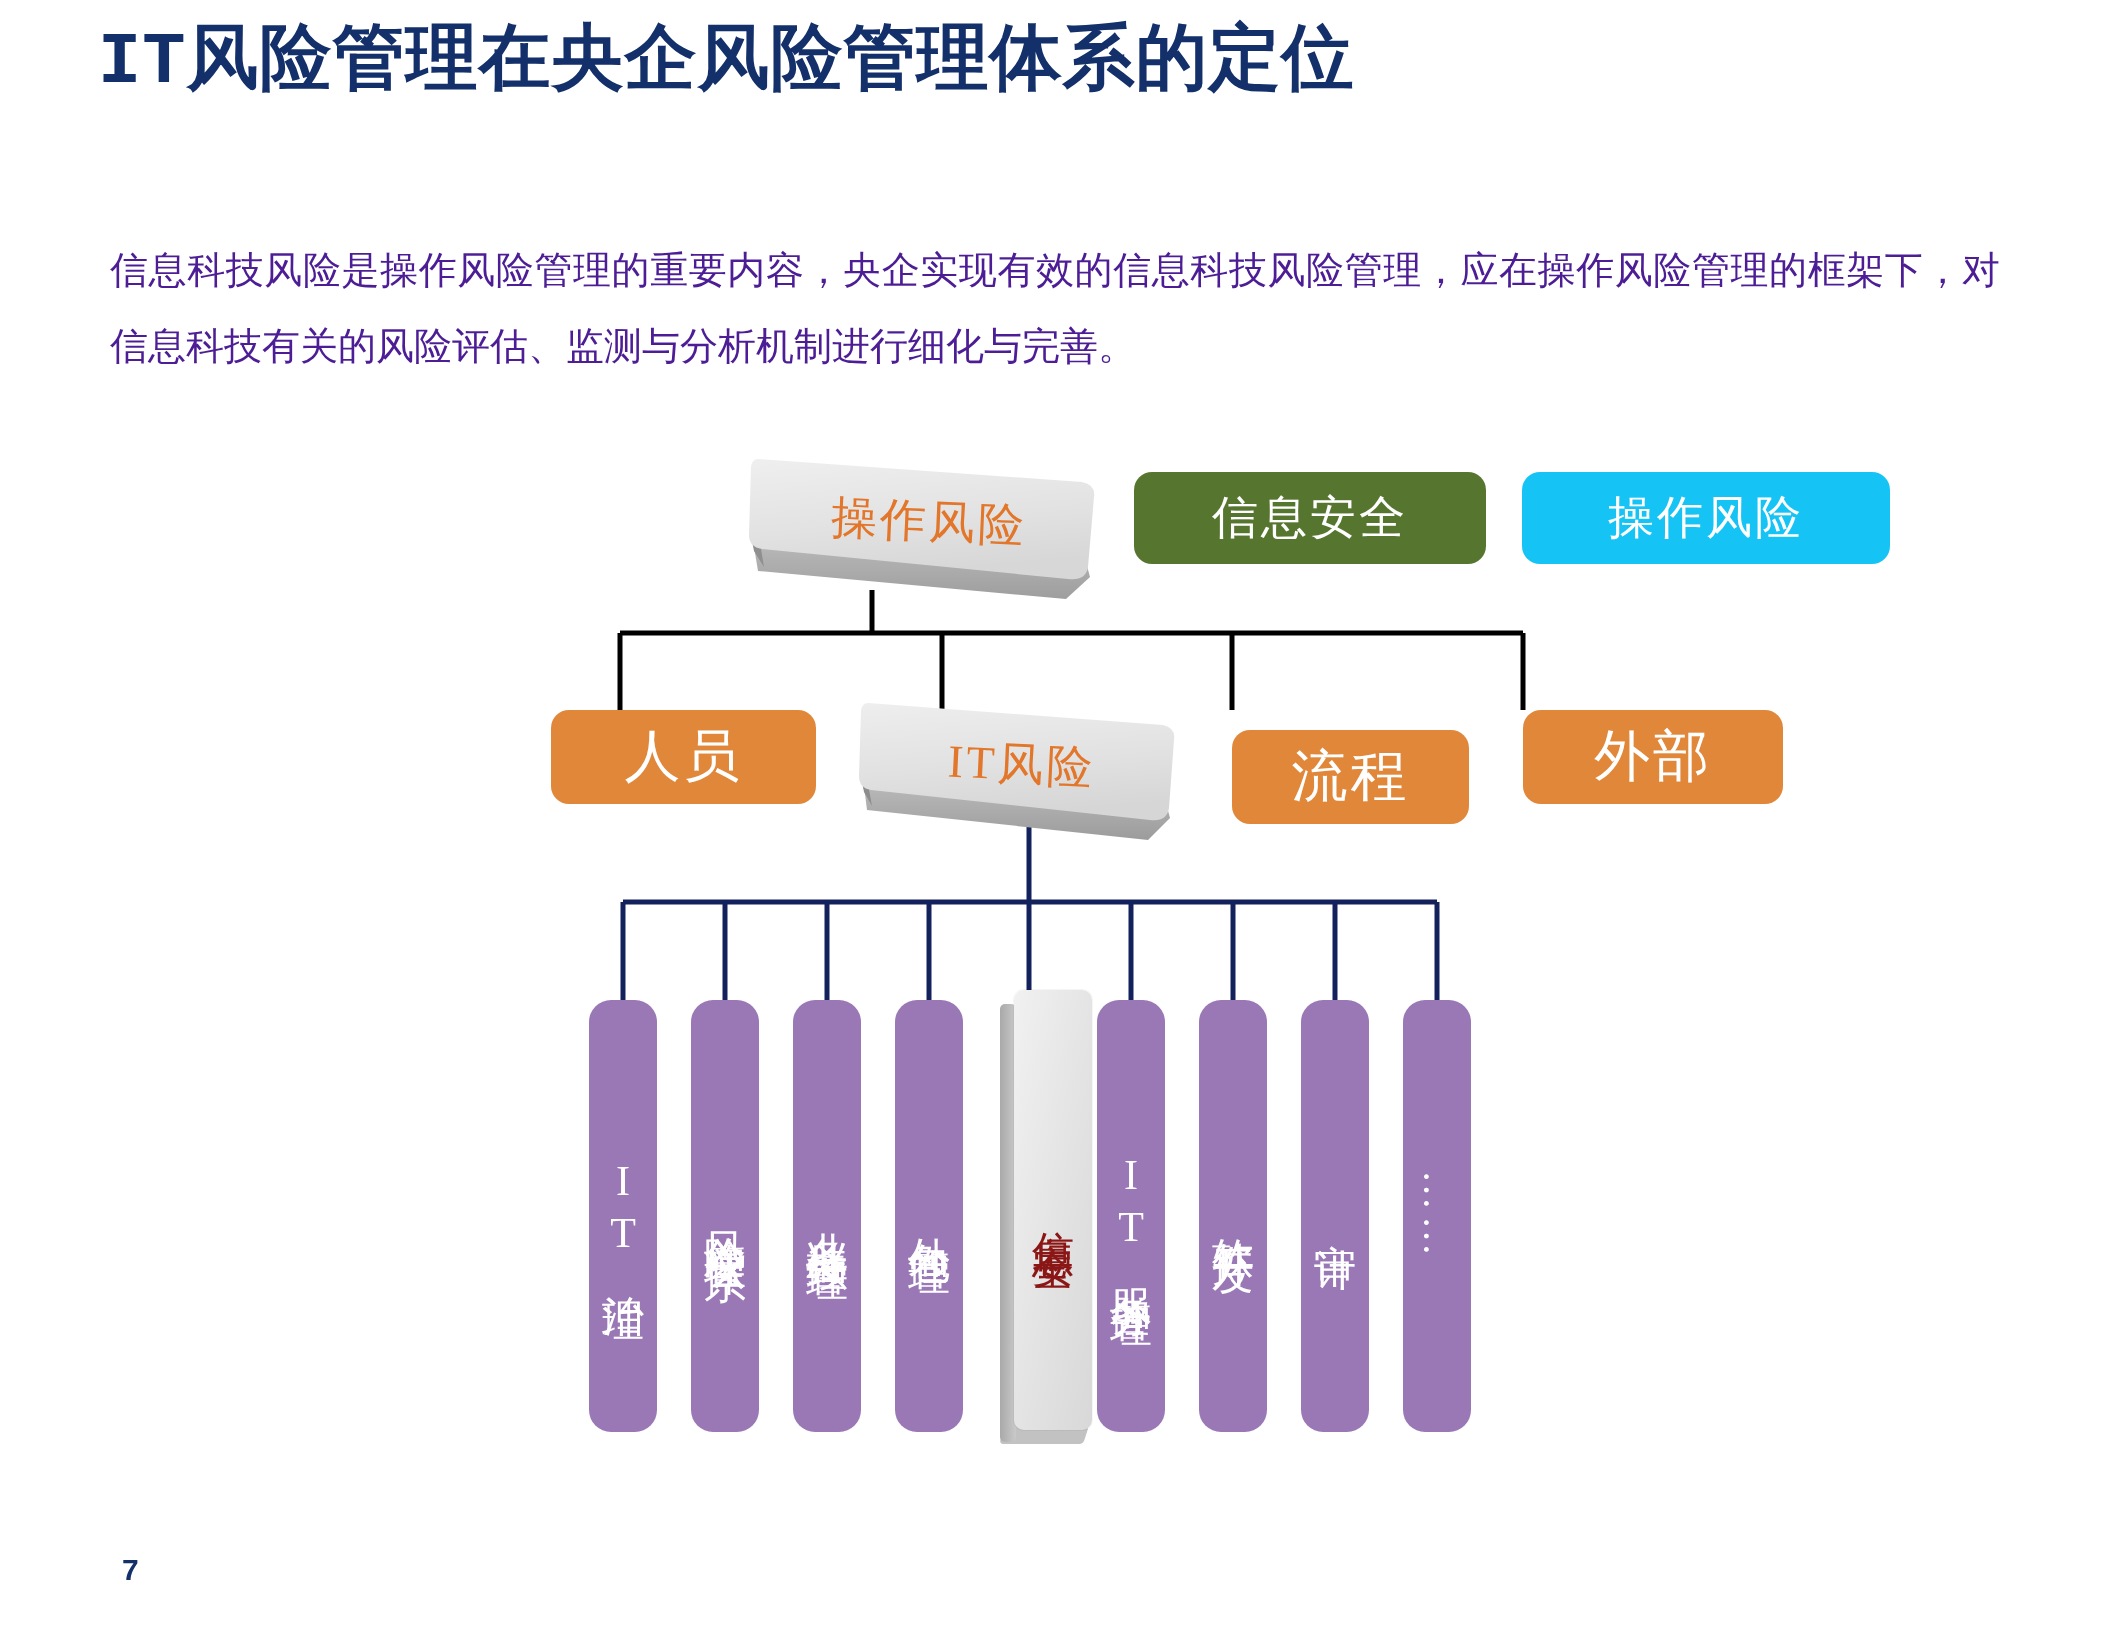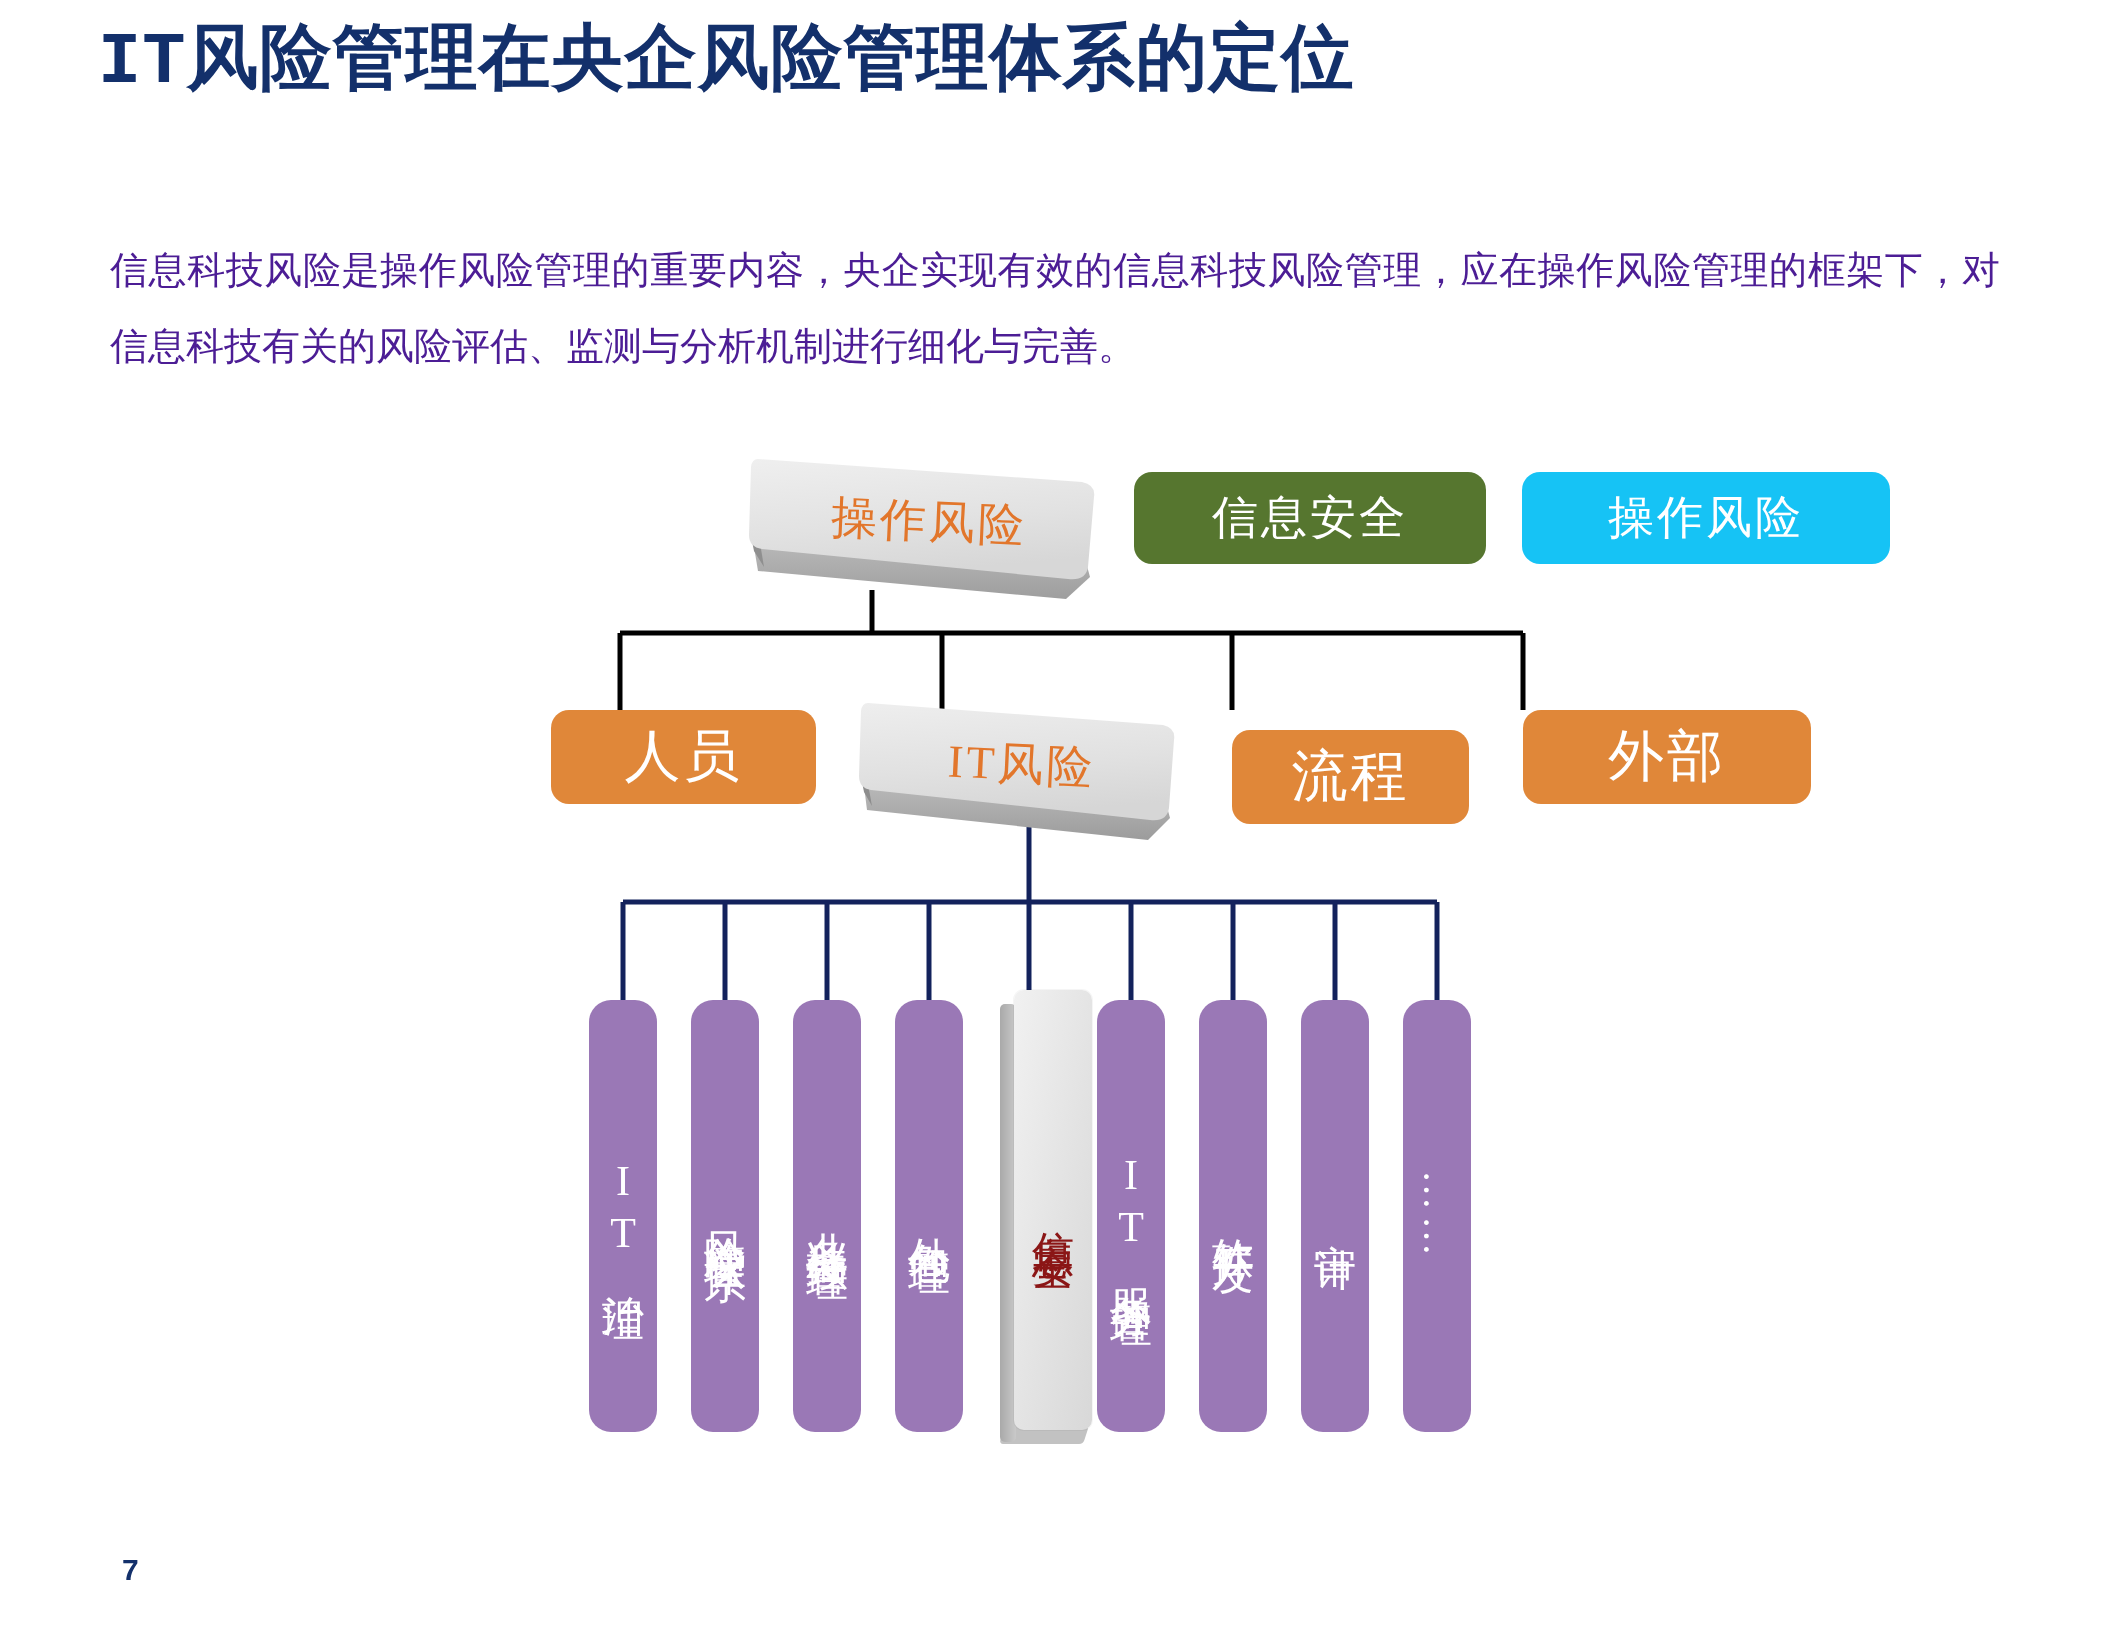--- a/index.html
+++ b/index.html
@@ -265,21 +265,21 @@
     </svg>
     <div class="face">
       <span class="label3d" style="transform:translate(4px,-8px) rotate(2.8deg);">IT风险</span>
     </div>
   </div>
 
   <div class="flat-box row2 c-orange" style="left:1232px; top:730px; width:237px;">
     <span>流程</span>
   </div>
 
-  <div class="flat-box row2 c-orange" style="left:1523px; top:710px; width:288px;">
+  <div class="flat-box row2 c-orange" style="left:1523px; top:710px; width:260px;">
     <span>外部</span>
   </div>
 
   <div class="vcol c-purple" style="left:589px;">
     <span class="vlabel">IT治理</span>
   </div>
 
   <div class="vcol c-purple" style="left:691px;">
     <span class="vlabel">风险管理体系</span>
   </div>

